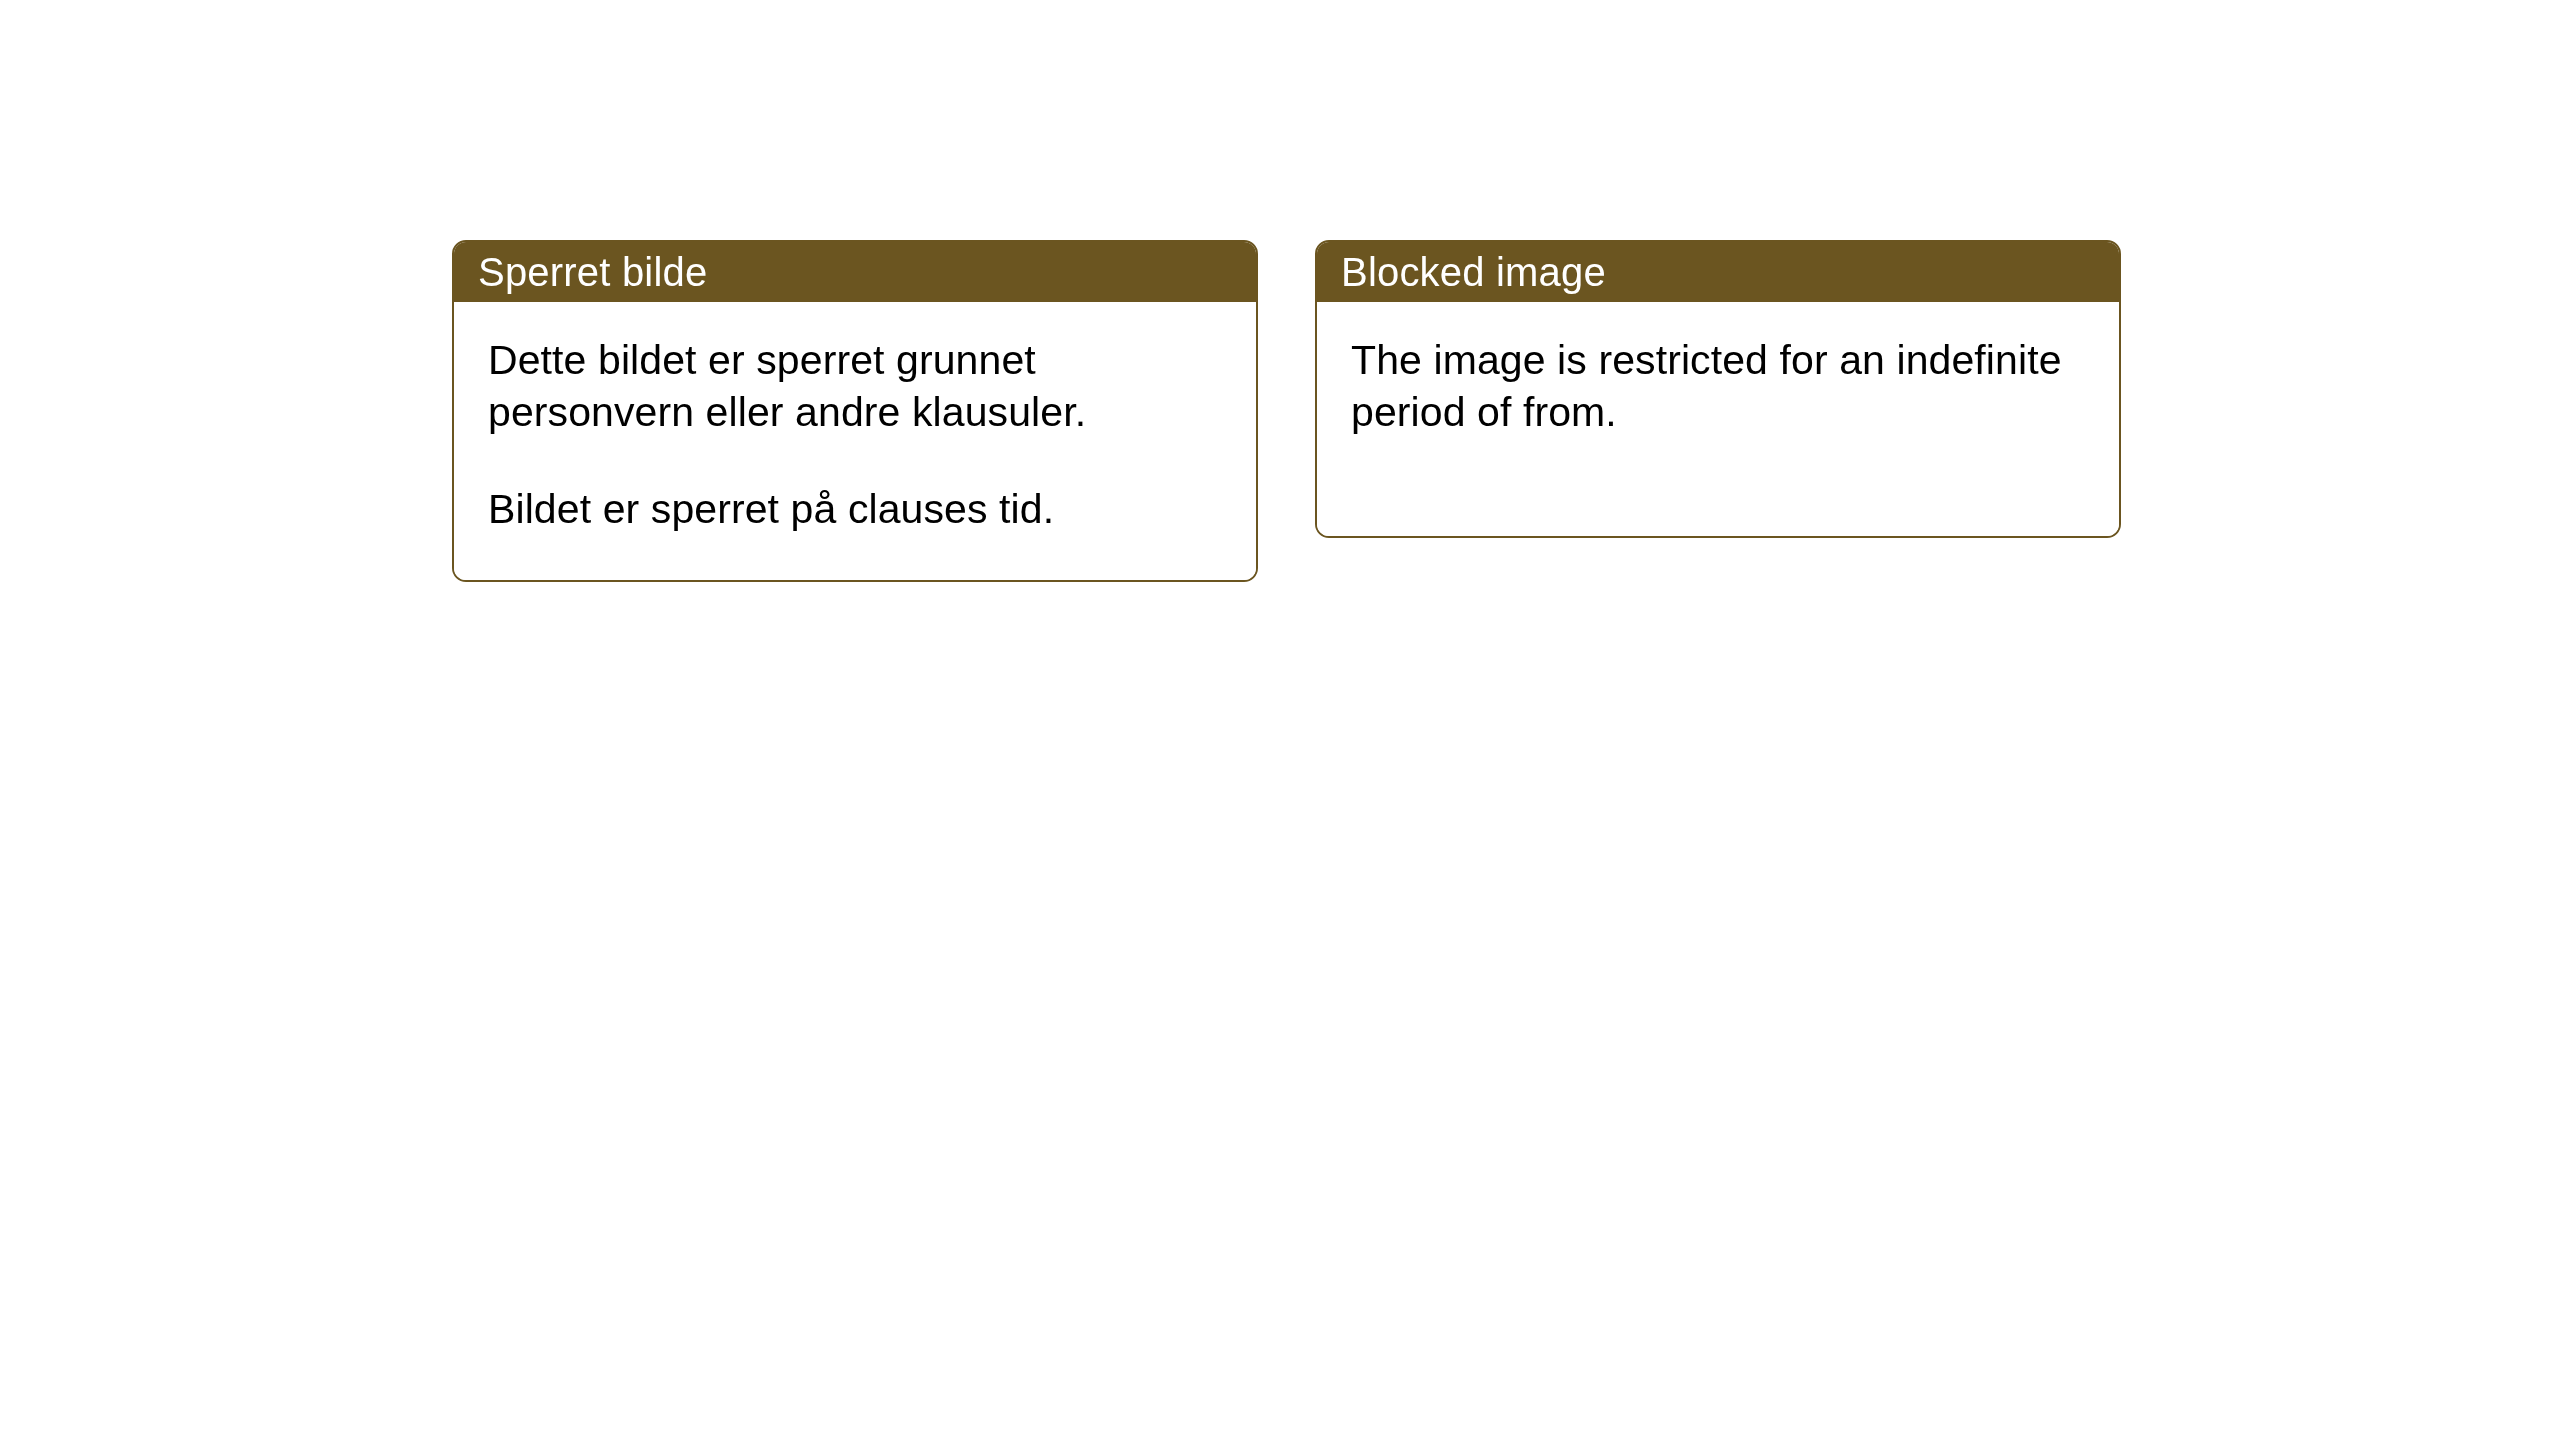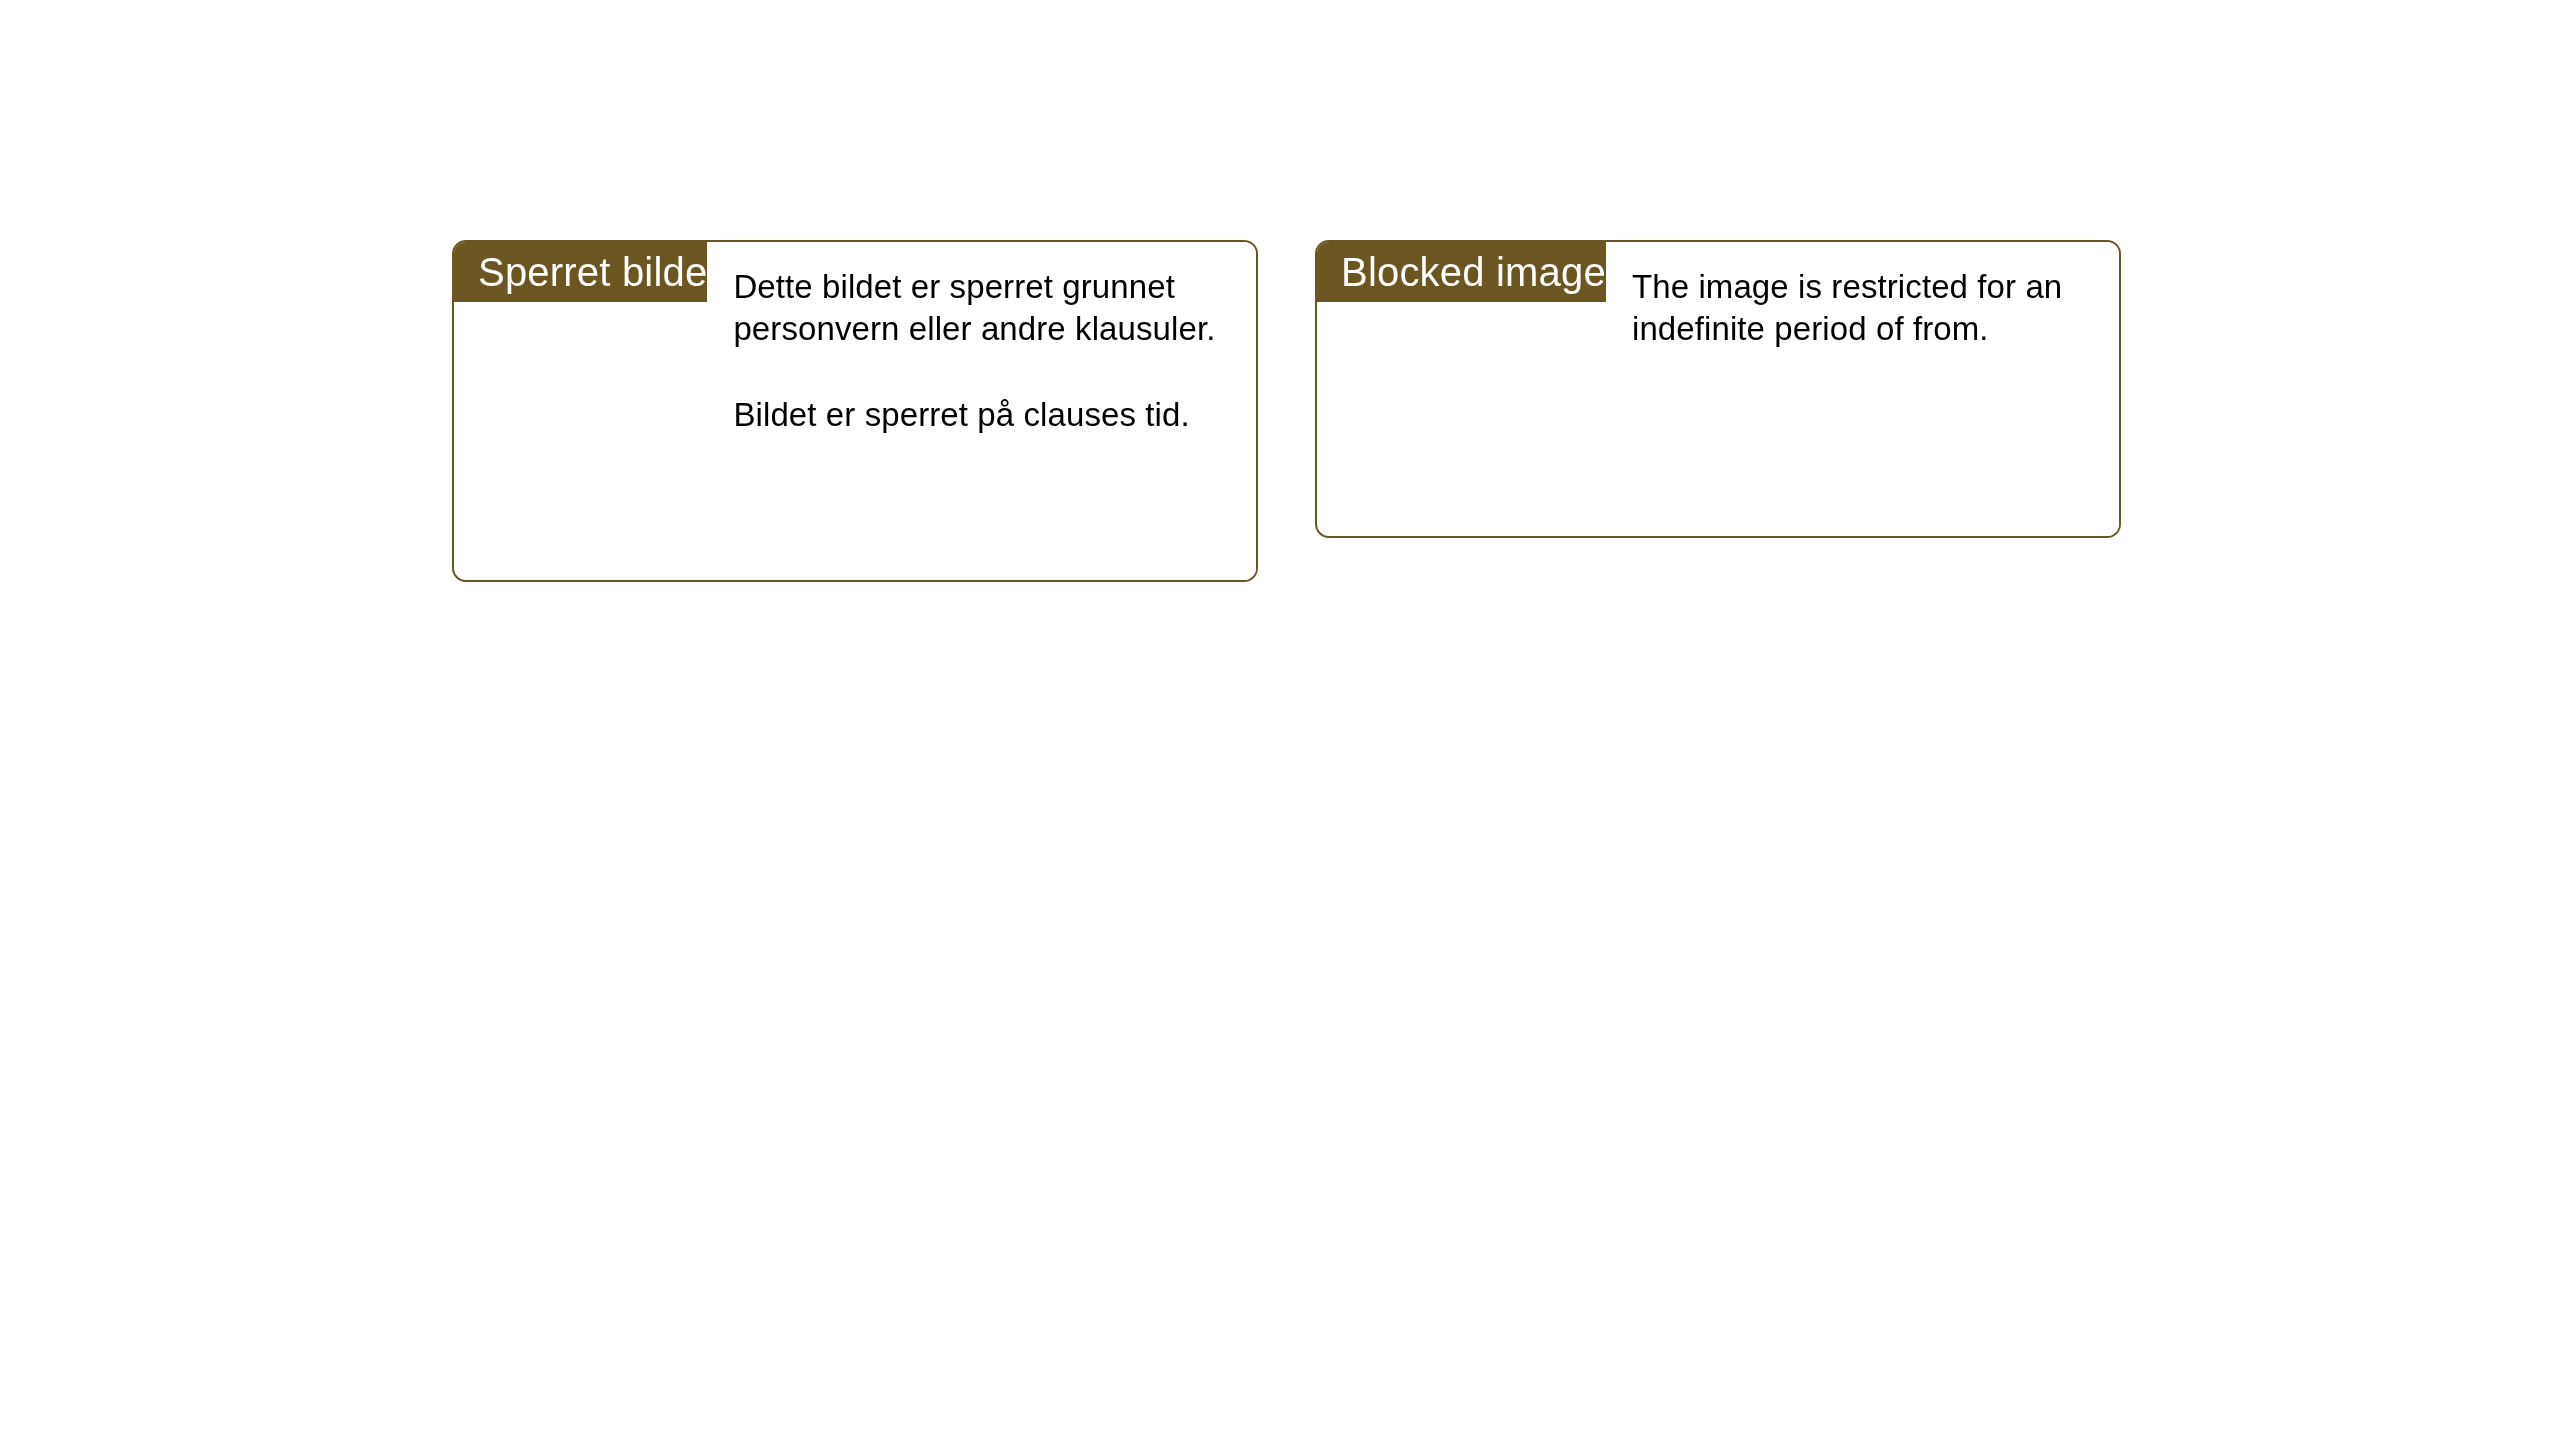--- a/index.html
+++ b/index.html
@@ -27,21 +27,21 @@
     gap: 57px;
   }
 
   .notice-card {
     background: #ffffff;
     border: 2px solid #6b5520;
     border-radius: 14px;
     box-sizing: border-box;
     overflow: hidden;
     display: flex;
-    flex-direction: row;
+    flex-direction: column;
   }
 
   .notice-card.card-no {
     width: 806px;
     height: 342px;
   }
 
   .notice-card.card-en {
     width: 806px;
     height: 298px;
@@ -68,24 +68,24 @@
 
   .card-body {
     flex: 1 1 auto;
     padding: 24px 26px 0 26px;
     box-sizing: border-box;
     background: #ffffff;
   }
 
   .card-paragraph {
     color: #000000;
-    font-size: 33px;
+    font-size: 41px;
     line-height: 1.28;
     font-weight: 400;
-    margin: 0;
+    margin: 8px;
     letter-spacing: 0.1px;
   }
 
   .card-paragraph + .card-paragraph {
     margin-top: 44px;
   }
 </style>
 </head>
 <body>
 

